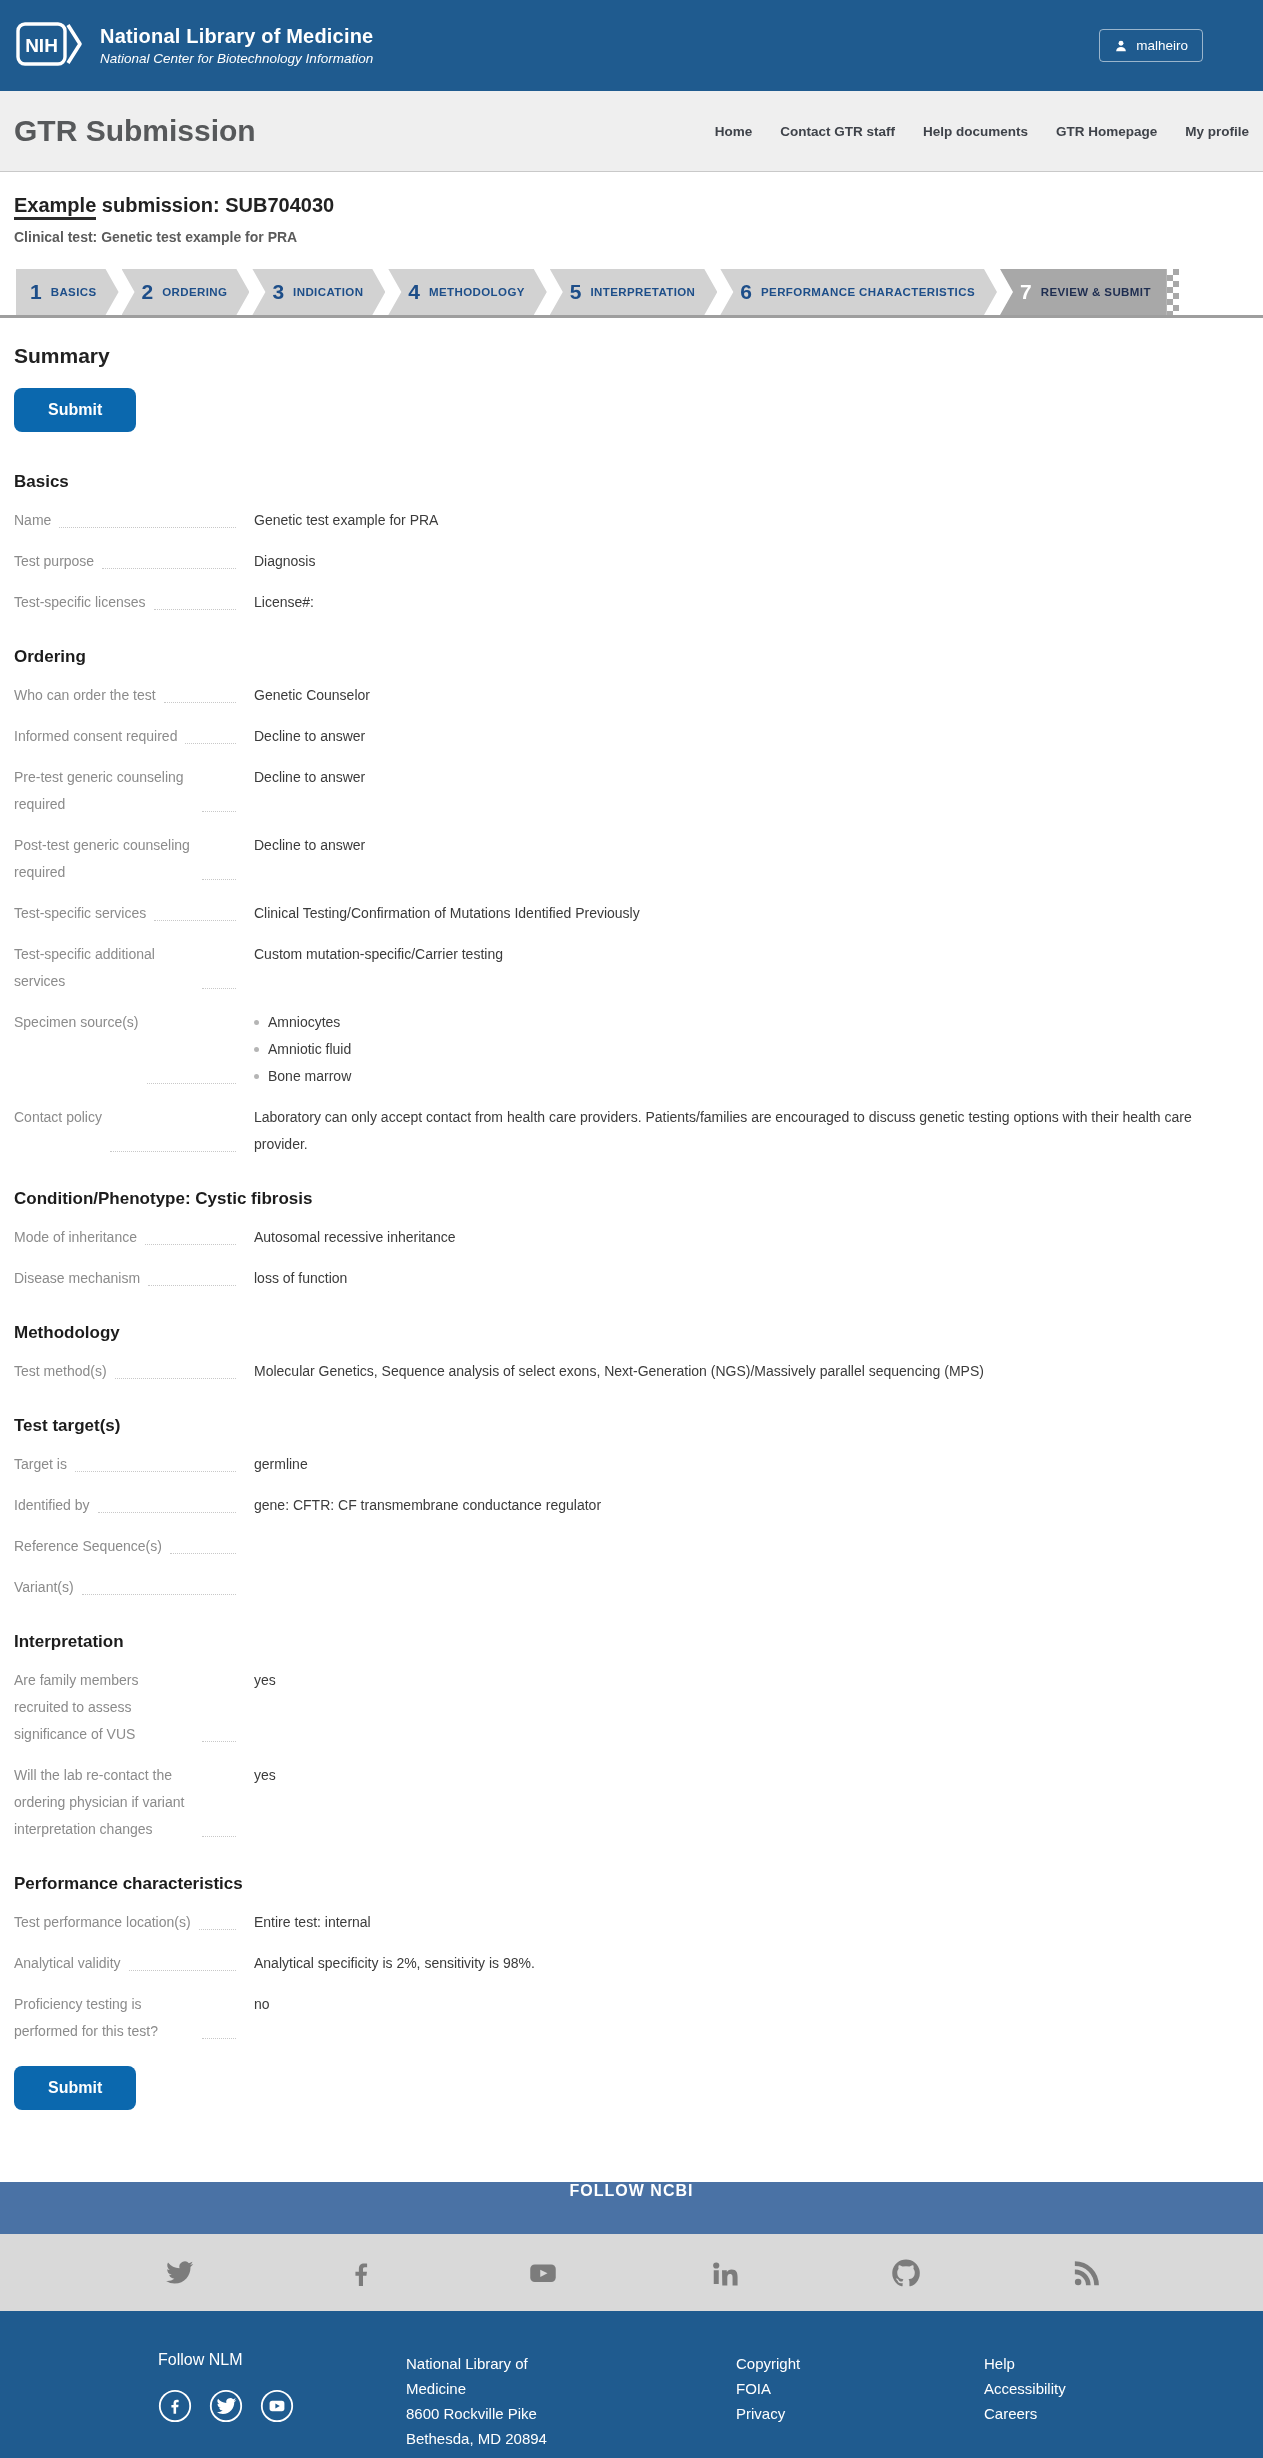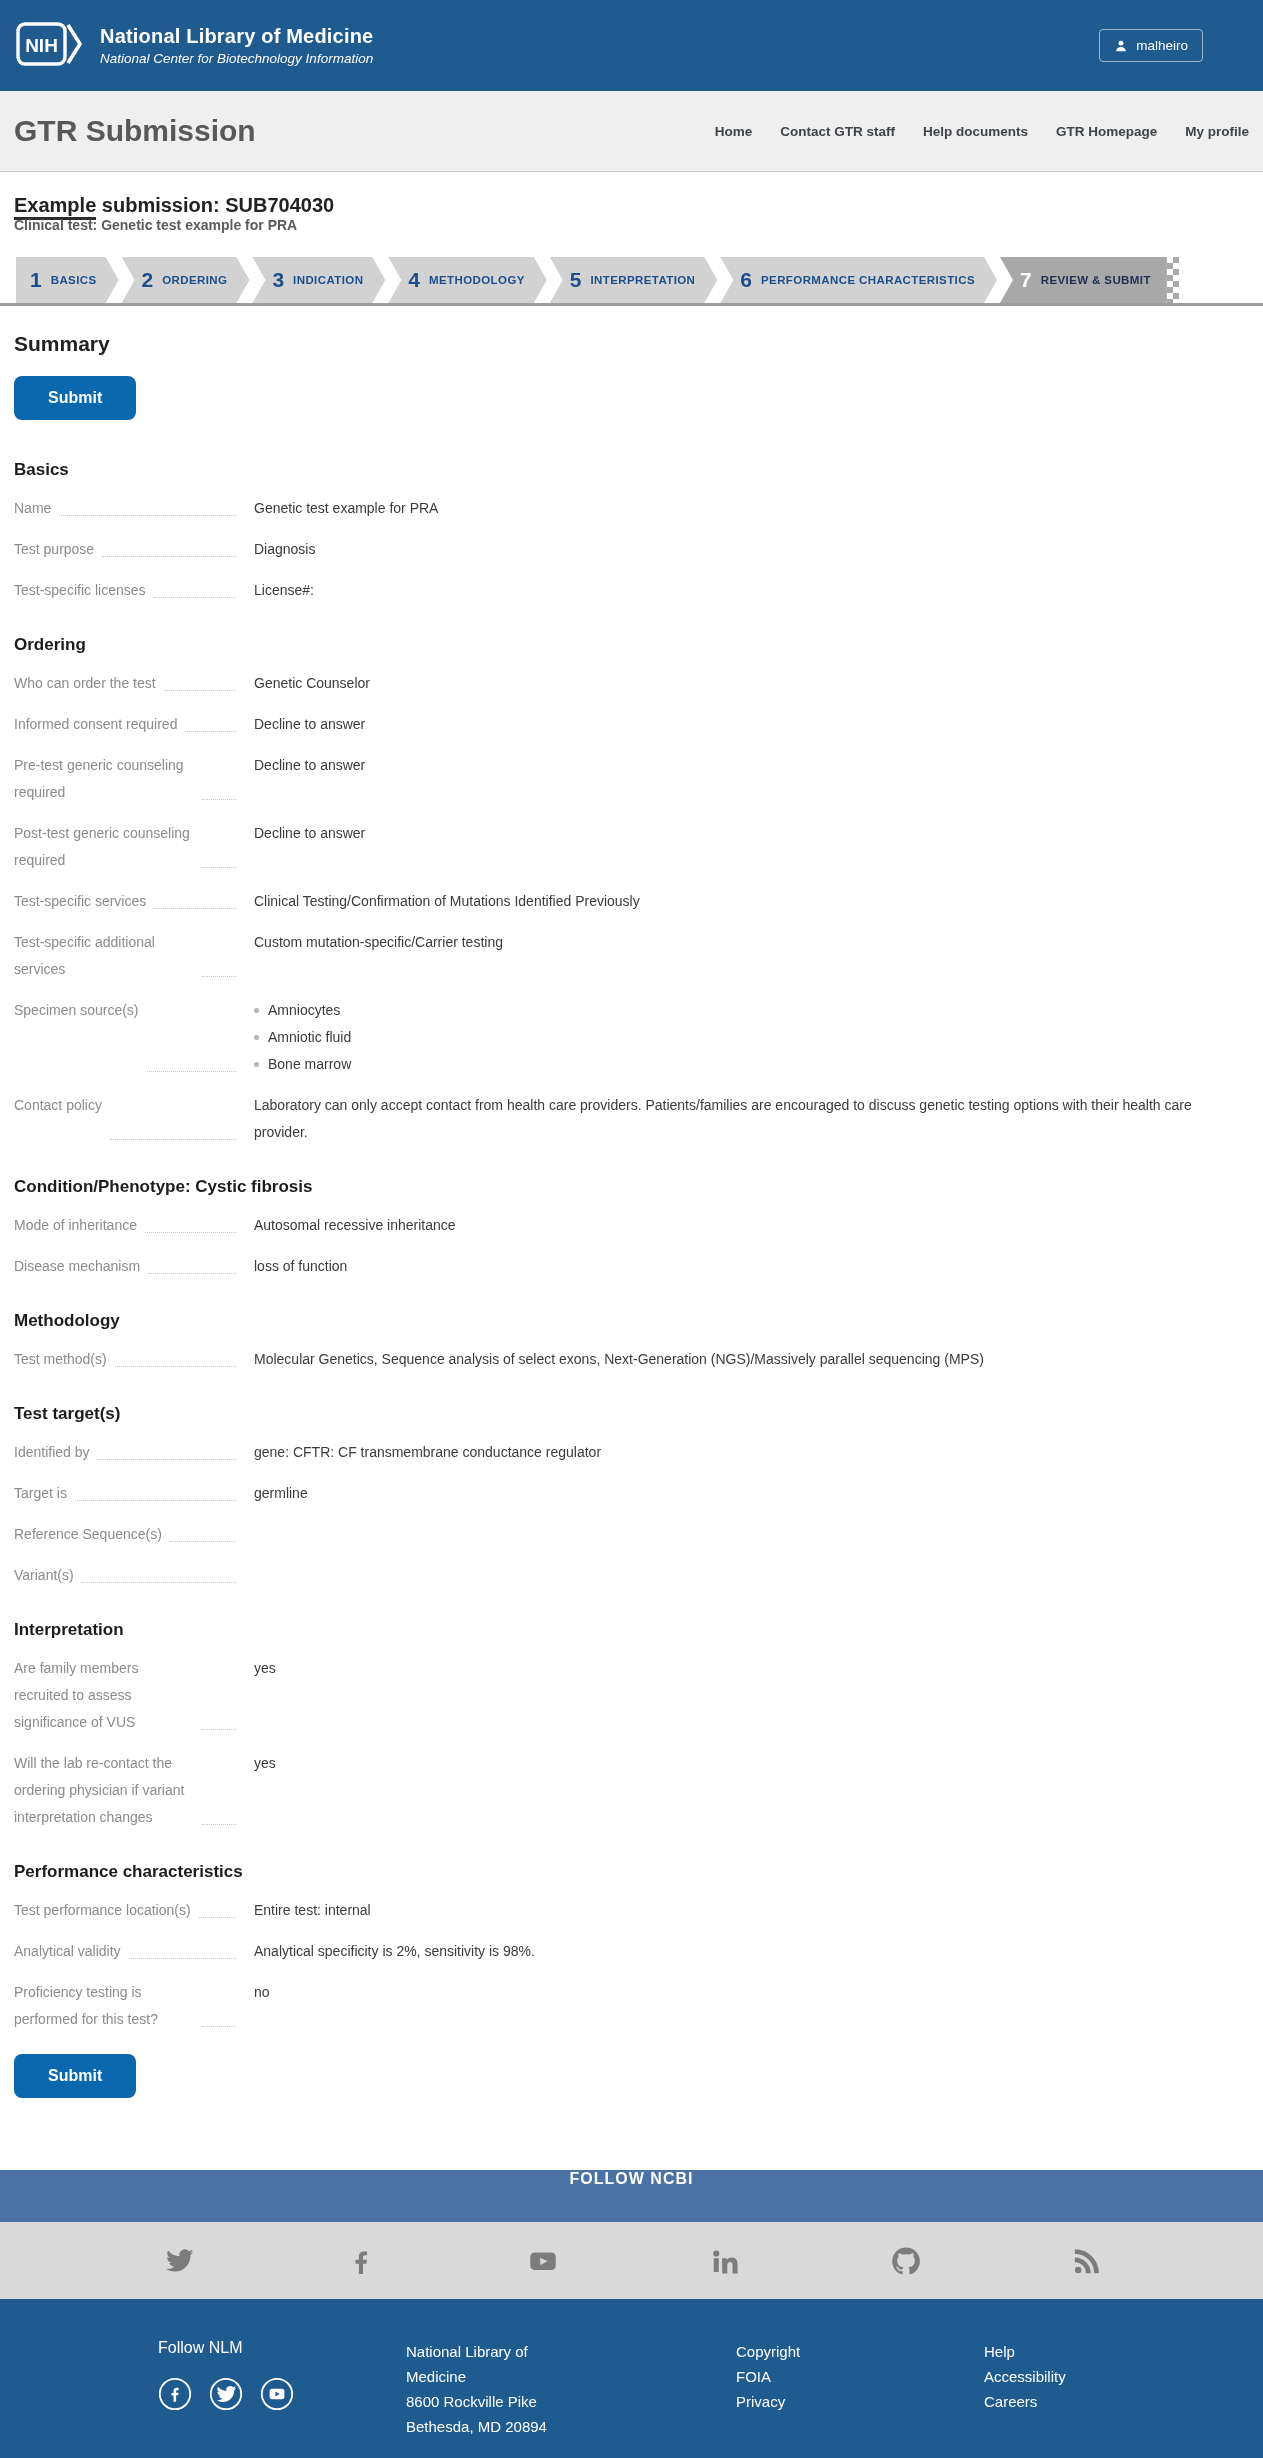--- a/index.html
+++ b/index.html
@@ -27,21 +27,21 @@
   
   .appbar{background:var(--bar-gray);height:81px;border-bottom:1px solid #c9c9c9;
     display:flex;align-items:center;padding:0 14px;flex:none;}
   .app-title{font-size:30px;font-weight:bold;color:#57595b;}
   .appnav{display:flex;gap:28px;margin-left:auto;}
   .appnav span{font-size:13.5px;font-weight:bold;color:#3f434a;cursor:pointer;white-space:nowrap;}
   
   .pagehead{padding:22px 14px 0;}
   .pg-title{font-size:20px;font-weight:bold;color:#222;}
   .pg-title .u{border-bottom:3px solid #2b2b2b;padding-bottom:1px;}
-  .pg-sub{font-size:14px;font-weight:bold;color:#5b5b5b;}
+  .pg-sub{font-size:14px;font-weight:bold;color:#5b5b5b;margin-top:12px;}
   
   .wizard{margin-top:24px;border-bottom:3px solid #9e9e9e;padding-left:16px;display:flex;align-items:flex-end;}
   .steps{display:flex;}
   .step{height:46px;background:var(--step-gray);display:flex;align-items:center;
     padding:0 22px 0 20px;margin-right:3px;cursor:pointer;
     clip-path:polygon(0 0,calc(100% - 13px) 0,100% 50%,calc(100% - 13px) 100%,0 100%,13px 50%);}
   .step.first{clip-path:polygon(0 0,calc(100% - 13px) 0,100% 50%,calc(100% - 13px) 100%,0 100%);padding-left:14px;}
   .step .n{font-size:21px;font-weight:bold;color:var(--step-navy);}
   .step .t{font-size:11.5px;font-weight:bold;color:var(--step-navy);letter-spacing:.4px;margin-left:9px;white-space:nowrap;}
   .step.active{background:var(--step-active);margin-right:0;
@@ -279,31 +279,31 @@
         <span class="txt">Test method(s)</span>
         <i class="leader"></i>
       </div>
     <div class="val">Molecular Genetics, Sequence analysis of select exons, Next-Generation (NGS)/Massively parallel sequencing (MPS)</div>
   </div>
 
   
   <div class="sec-h">Test target(s)</div>
   <div class="row">
     <div class="lbl">
+        <span class="txt">Target is</span>
+        <i class="leader"></i>
+      </div>
+    <div class="val">germline</div>
+  </div>
+  <div class="row">
+    <div class="lbl">
         <span class="txt">Identified by</span>
         <i class="leader"></i>
       </div>
     <div class="val">gene: CFTR: CF transmembrane conductance regulator</div>
-  </div>
-  <div class="row">
-    <div class="lbl">
-        <span class="txt">Target is</span>
-        <i class="leader"></i>
-      </div>
-    <div class="val">germline</div>
   </div>
   <div class="row">
     <div class="lbl">
         <span class="txt">Reference Sequence(s)</span>
         <i class="leader"></i>
       </div>
     <div class="val"></div>
   </div>
   <div class="row">
     <div class="lbl">

